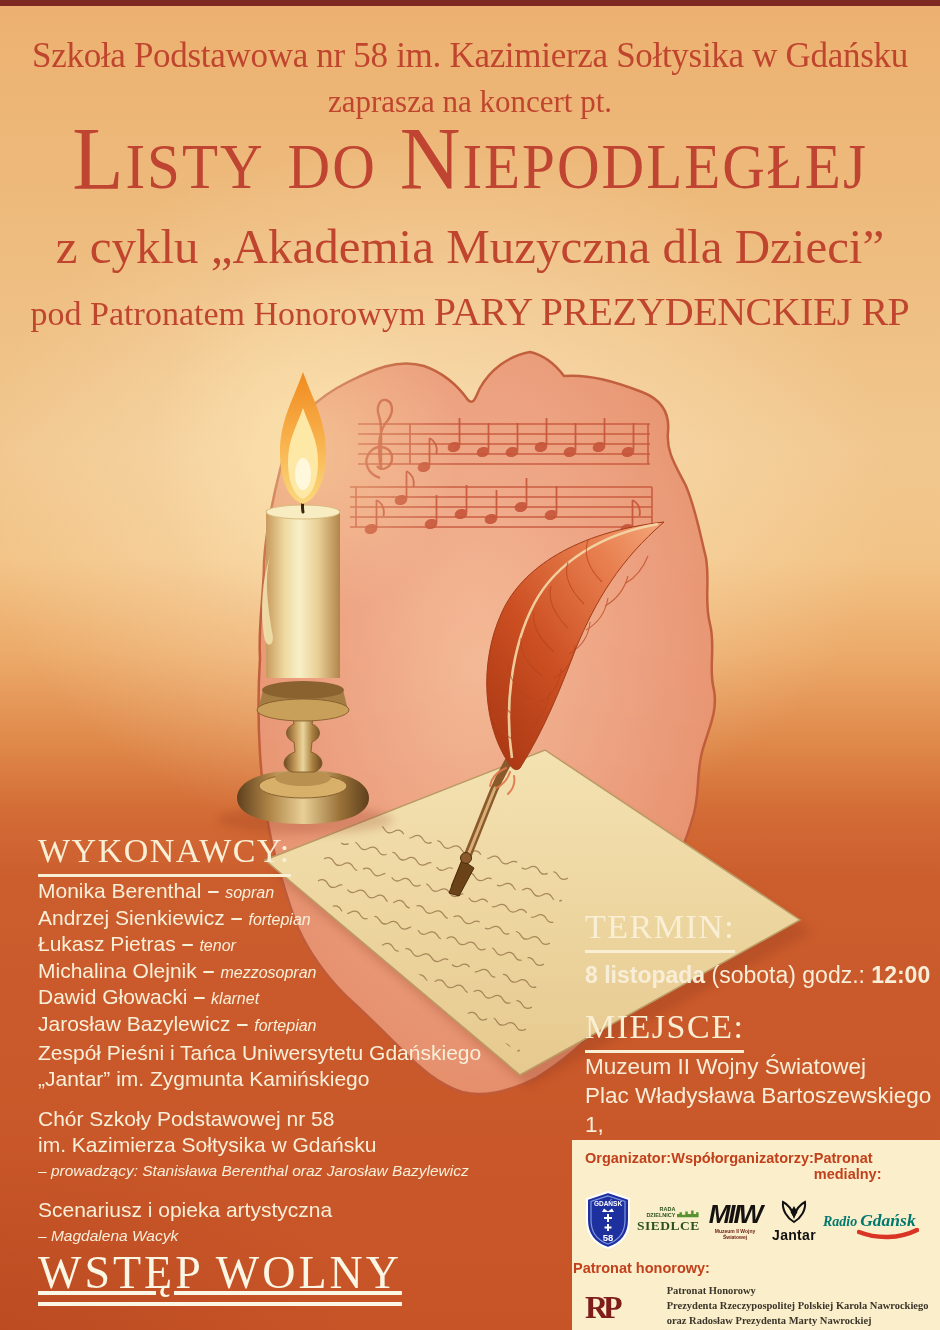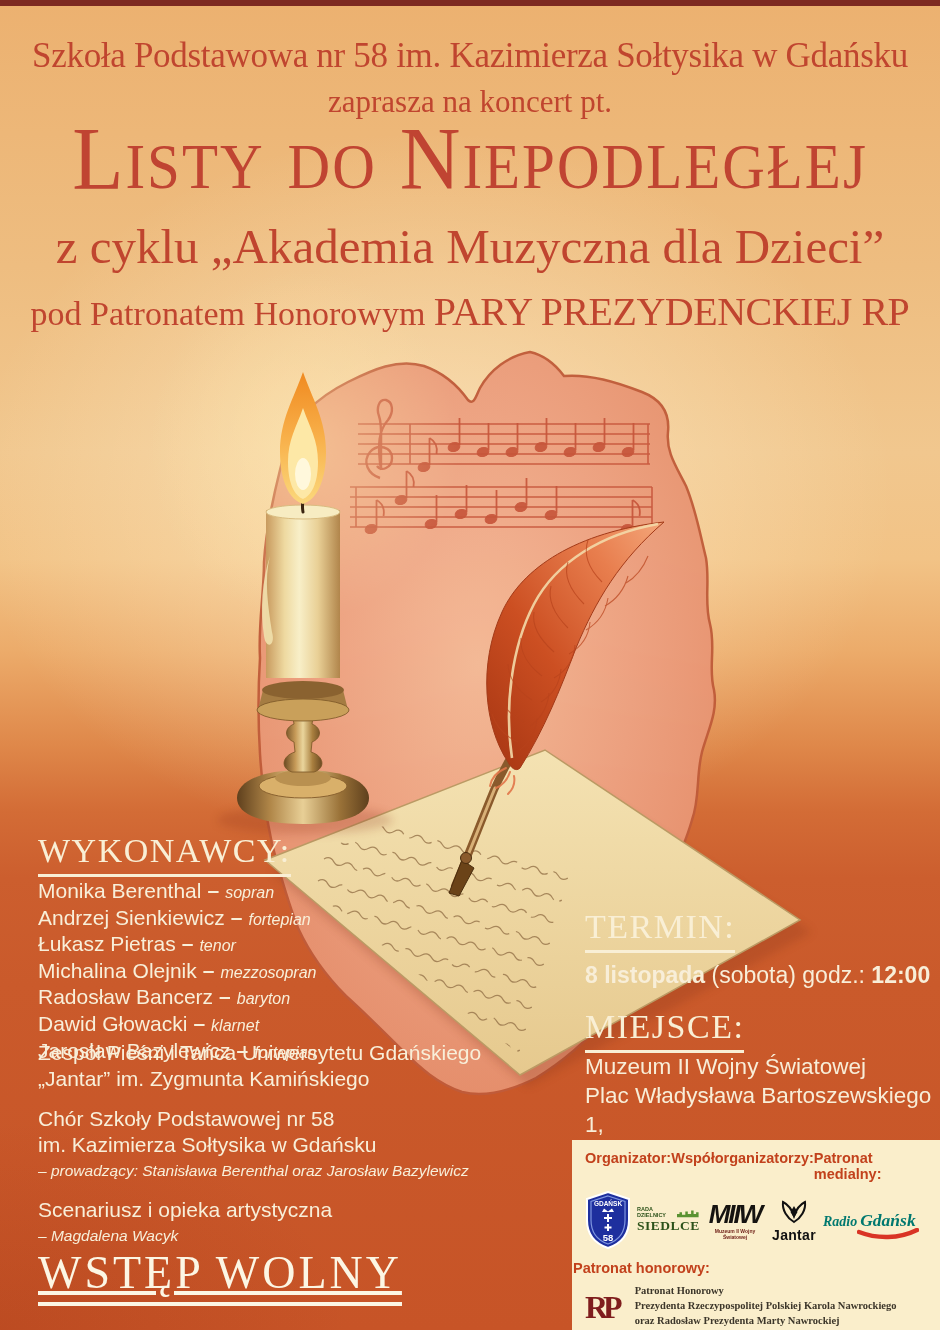--- a/index.html
+++ b/index.html
@@ -51,23 +51,23 @@
 
   .partner-box{position:absolute;left:572px;top:1140px;width:368px;height:190px;background:#faeecb;}
   .labels-row{display:flex;justify-content:flex-end;padding:10px 8px 0 13px;
               font-size:14.5px;font-weight:700;color:#c2411c;}
   .logos-row{display:flex;align-items:center;padding:6px 6px 0 13px;gap:6px;height:64px;}
   .honorary-label{padding:8px 0 0 1px;font-size:14.5px;font-weight:700;color:#c2411c;}
   .rp-row{display:flex;gap:12px;padding:5px 0 0 13px;align-items:flex-start;}
   .rp-mono{font-family:"Liberation Serif",serif;font-size:32px;font-weight:700;
            letter-spacing:-5px;color:#7f1d1d;line-height:1;padding-right:5px;margin-top:10px;}
   .rp-text{font-family:"Liberation Serif",serif;font-weight:700;font-size:10.5px;
-           color:#3c362a;line-height:1.42;white-space:nowrap;padding-top:3px;}
-
-  .logo-siedlce{width:62px;text-align:left;color:#2c521a;}
+           color:#3c362a;line-height:1.42;white-space:nowrap;padding-top:3px;margin-left:32px;}
+
+  .logo-siedlce{width:62px;text-align:right;color:#2c521a;}
   .siedlce-top{font-size:5.5px;display:flex;align-items:flex-end;justify-content:center;gap:2px;font-weight:700;}
   .siedlce-name{font-family:"Liberation Serif",serif;font-size:13.5px;font-weight:700;letter-spacing:.5px;}
   .logo-miiw{text-align:center;width:60px;}
   .miiw-abbr{font-size:26px;font-weight:700;font-style:italic;letter-spacing:-2px;color:#151310;line-height:1;}
   .miiw-cap{font-size:5px;color:#6d1d15;margin-top:1px;font-weight:700;}
   .logo-jantar{text-align:center;width:46px;}
   .jantar-name{font-size:14px;font-weight:700;color:#111;letter-spacing:.3px;line-height:1;}
   .logo-radio{position:relative;font-family:"Liberation Serif",serif;font-style:italic;
               color:#00786f;white-space:nowrap;width:98px;}
   .radio-w1{font-size:14px;font-weight:700;}
@@ -318,23 +318,20 @@
       </div>
 
       <div class="soloist-row">
         <span>Łukasz Pietras</span><span class="sep">–</span><span class="role">tenor</span>
       </div>
 
       <div class="soloist-row">
         <span>Michalina Olejnik</span><span class="sep">–</span><span class="role">mezzosopran</span>
       </div>
 
-      <div class="soloist-row">
-        <span>Radosław Bancerz</span><span class="sep">–</span><span class="role">baryton</span>
-      </div>
 
       <div class="soloist-row">
         <span>Dawid Głowacki</span><span class="sep">–</span><span class="role">klarnet</span>
       </div>
 
       <div class="soloist-row">
         <span>Jarosław Bazylewicz</span><span class="sep">–</span><span class="role">fortepian</span>
       </div>
     </div>
 

